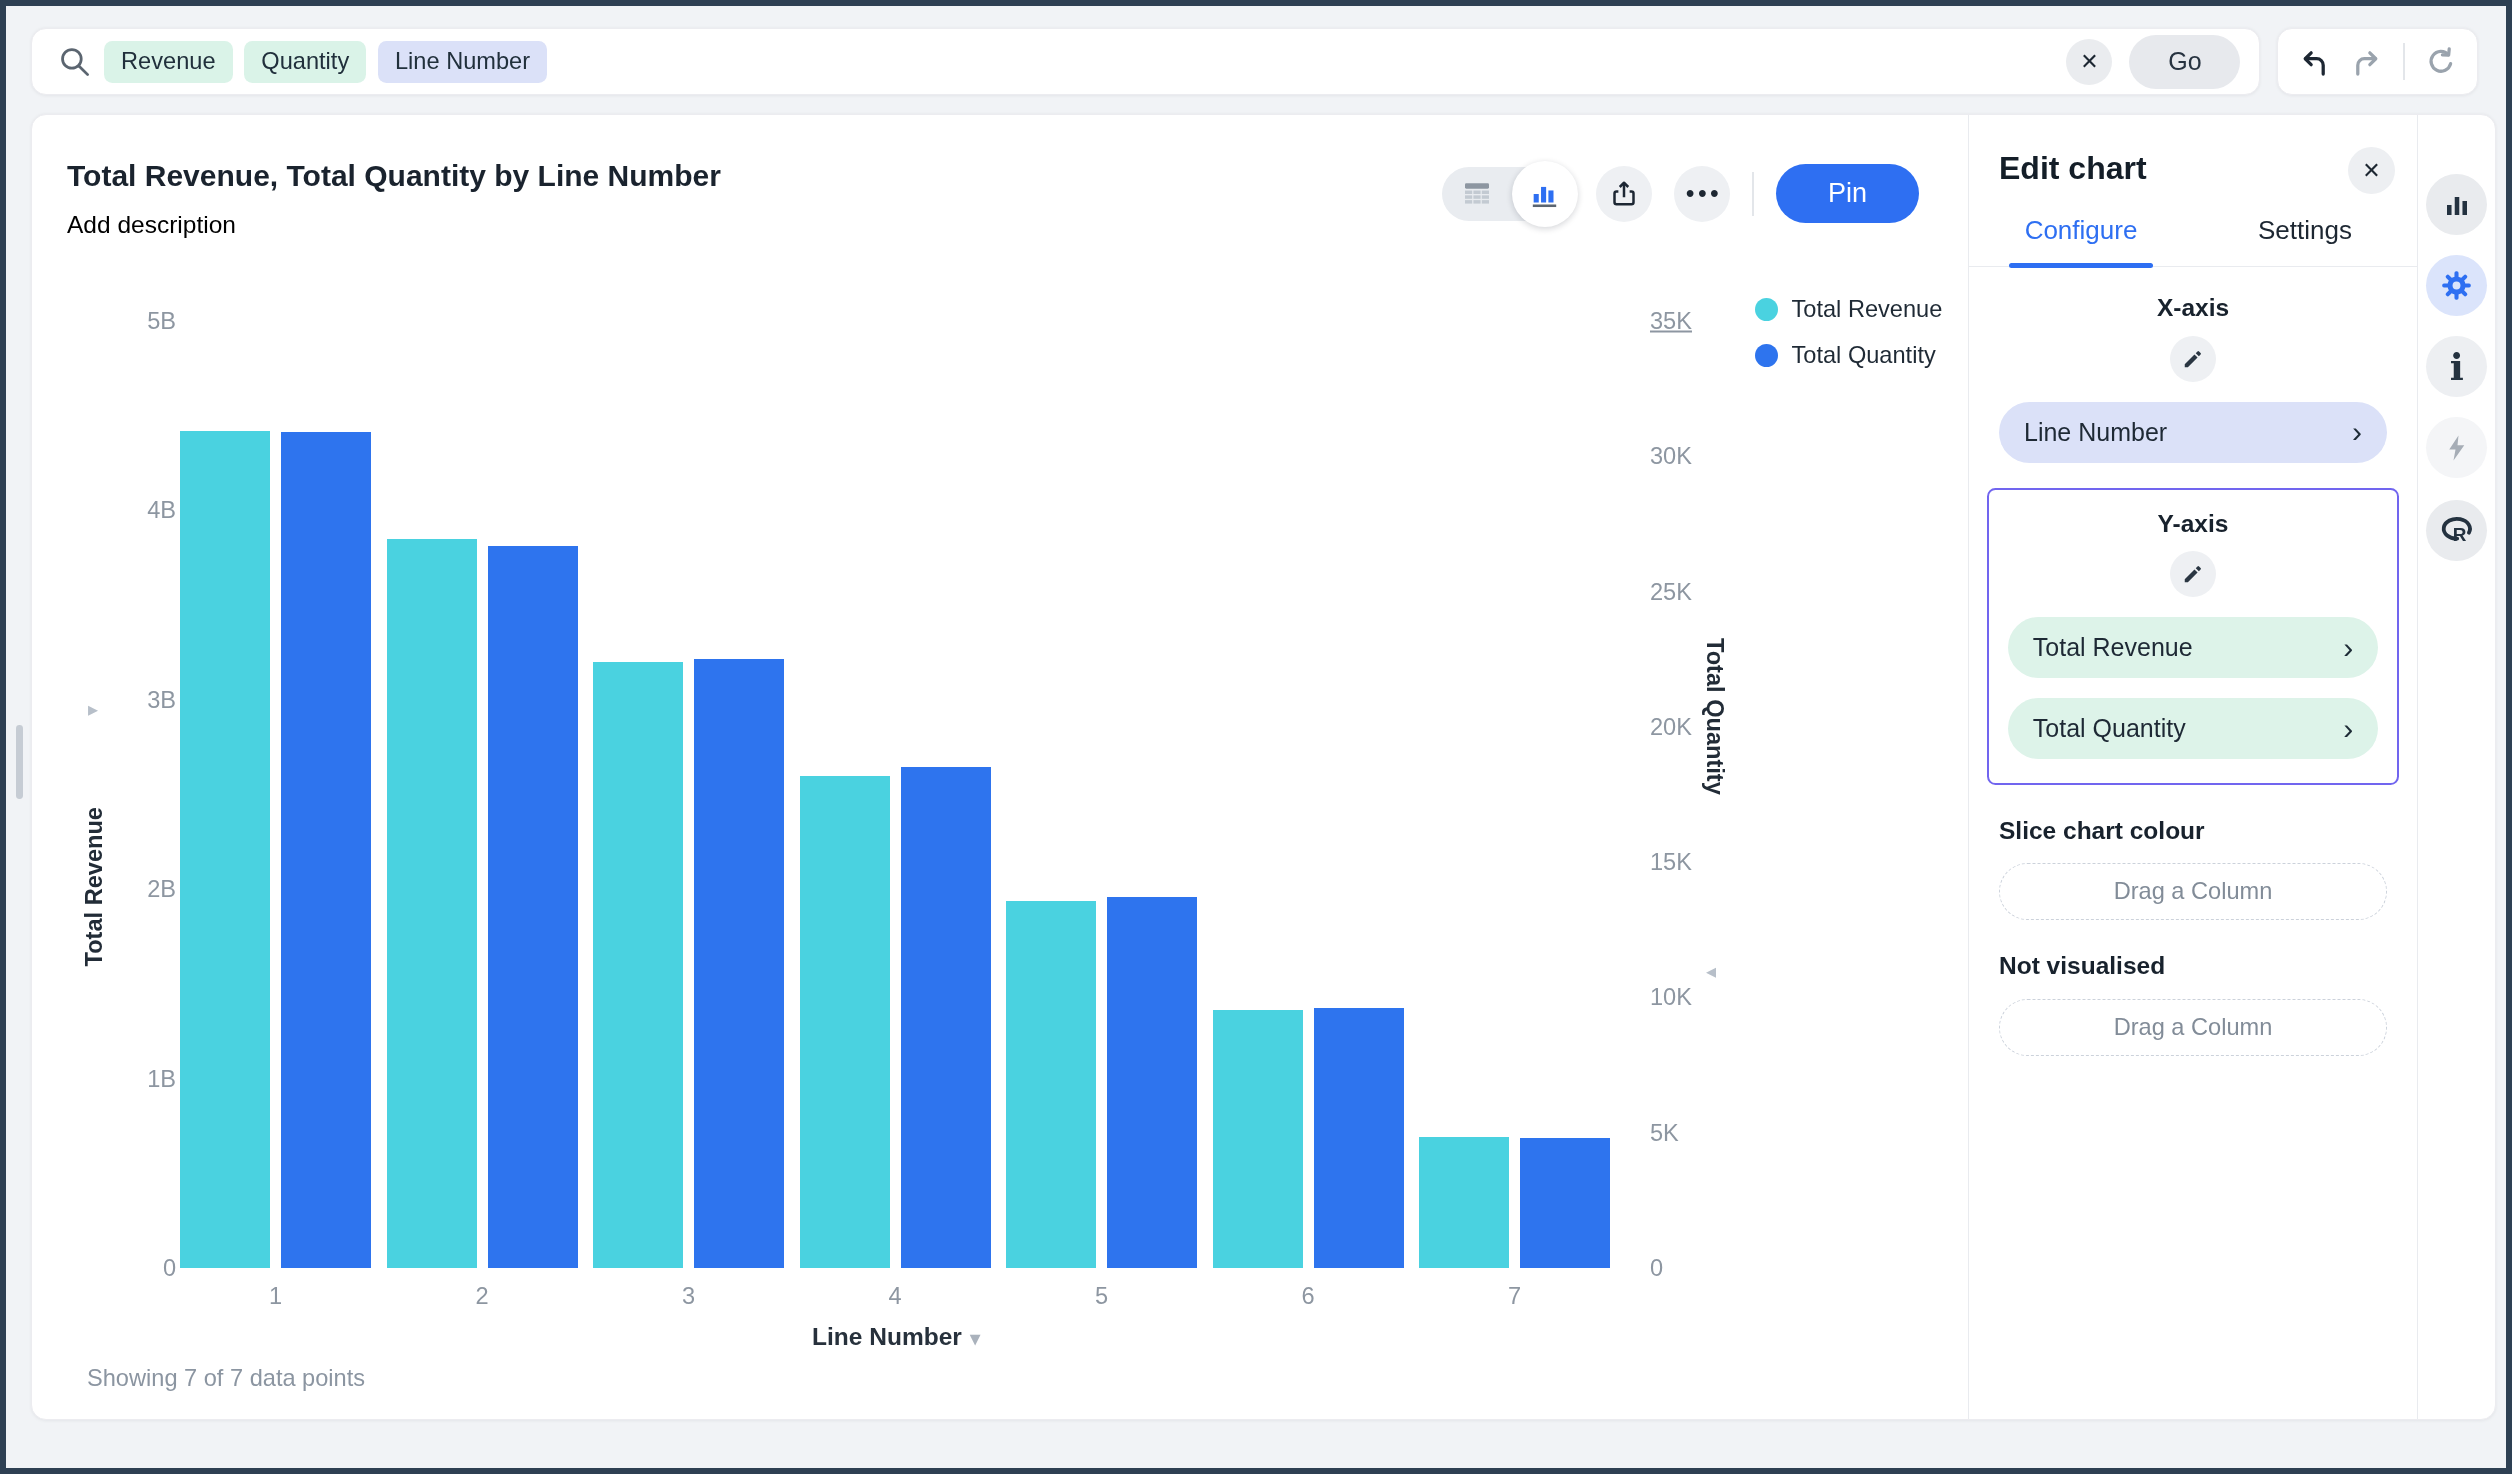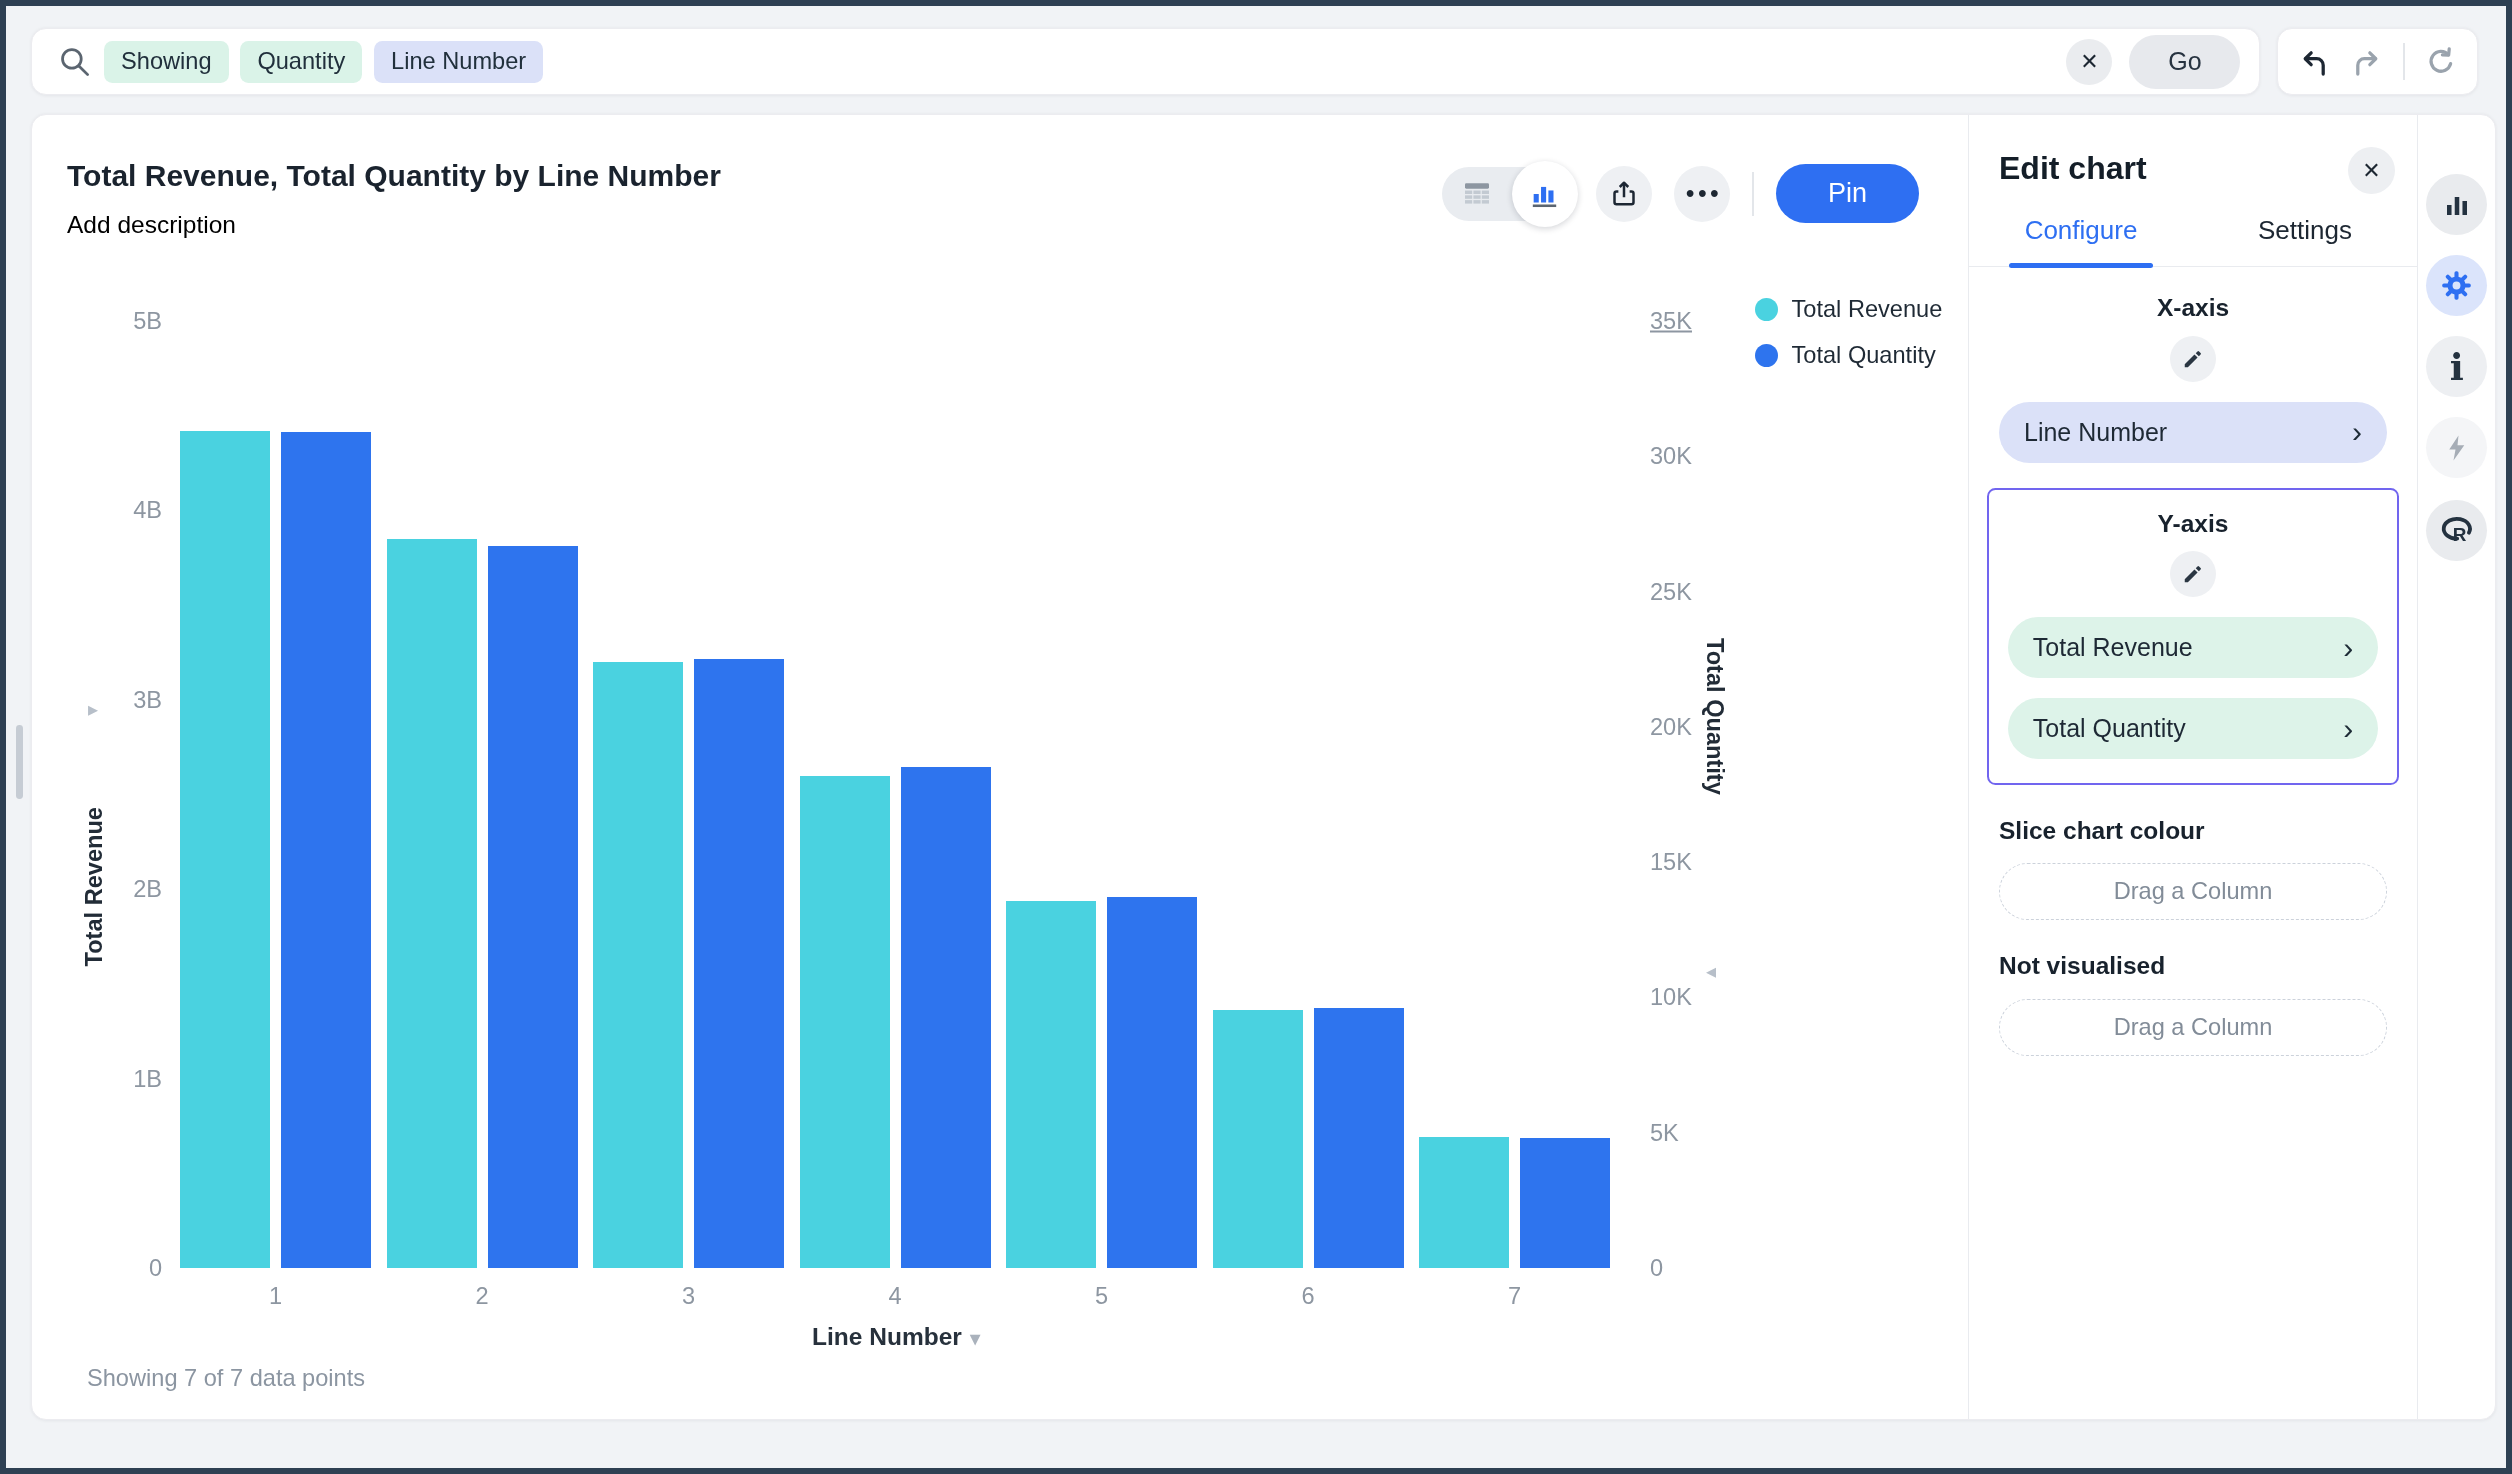--- a/index.html
+++ b/index.html
@@ -37,21 +37,21 @@
   .tb-divider { width:1.7px; height:44px; background:#e3e6ea; }
   .pin-btn { border:none; cursor:pointer; width:143px; height:59px; border-radius:843px; background:#2e6ff2; color:#fff; font-size:27px; font-family:inherit; }
 
   
   .plot-area { position:absolute; left:148px; top:206px; width:1430px; height:947px; display:flex; justify-content:space-between; align-items:flex-end; }
   .bar-group { height:100%; display:flex; align-items:flex-end; gap:11px; }
   .bar { width:90px; }
   .x-ticks { position:absolute; left:148px; top:1168px; width:1430px; display:flex; justify-content:space-between; }
   .x-ticks span { width:191px; text-align:center; font-size:23.6px; color:#8d96a1; }
   .tick-col { position:absolute; font-size:23.6px; color:#8d96a1; }
-  .y-left-ticks { left:52px; top:206px; width:78px; height:947px; }
+  .y-left-ticks { left:66px; top:206px; width:78px; height:947px; }
   .y-left-ticks div { position:absolute; right:0; transform:translateY(-50%); }
   .y-right-ticks { left:1618px; top:206px; width:93px; height:947px; }
   .y-right-ticks div { position:absolute; left:0; transform:translateY(-50%); }
 
   .axis-label-v { position:absolute; font-size:23.6px; font-weight:bold; color:#222c37; writing-mode:vertical-rl; }
   .axis-left-label { left:49px; top:692px; transform:rotate(180deg); }
   .axis-right-label { left:1669px; top:523px; }
   .axis-arrow { position:absolute; font-size:20px; color:#b7bfc9; }
   .legend { position:absolute; left:1723px; top:181px; display:flex; flex-direction:column; gap:18.6px; }
   .legend-row { display:flex; align-items:center; gap:13.5px; }
@@ -97,21 +97,21 @@
 <body>
 
 <div class="screen">
 
   <div class="card search-card">
     <svg class="search-icon" viewBox="0 0 24 24">
       <circle cx="10.2" cy="10.2" r="6.4" fill="none" stroke="#5b6570" stroke-width="1.9"></circle>
       <line x1="15.2" y1="15.2" x2="21" y2="21" stroke="#5b6570" stroke-width="1.9" stroke-linecap="round"></line>
     </svg>
     <div class="chip-list">
-        <span class="chip measure">Showing</span>
+        <span class="chip measure">Revenue</span>
         <span class="chip measure">Quantity</span>
         <span class="chip dimension">Line Number</span>
       </div>
     <button class="circle-btn search-clear">✕</button>
     <button class="go-btn">Go</button>
   </div>
 
   <div class="card history-card">
     <svg class="icon-40" viewBox="0 0 24 24">
       <path d="M18.5 20.5v-6.2a4.6 4.6 0 0 0-4.6-4.6H6.2" fill="none" stroke="#1d2733" stroke-width="2.3" stroke-linecap="round"></path>

